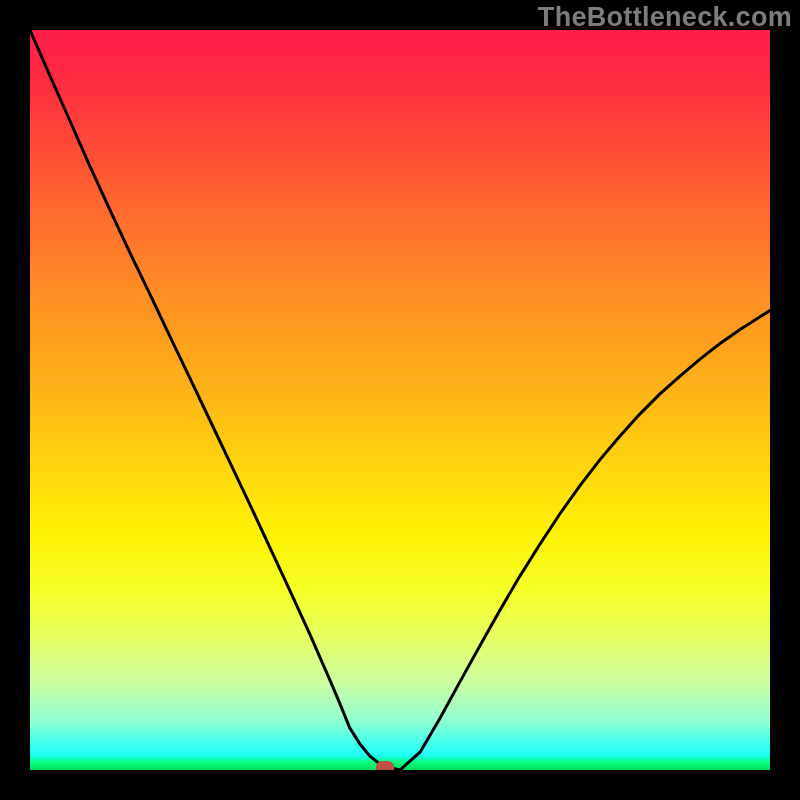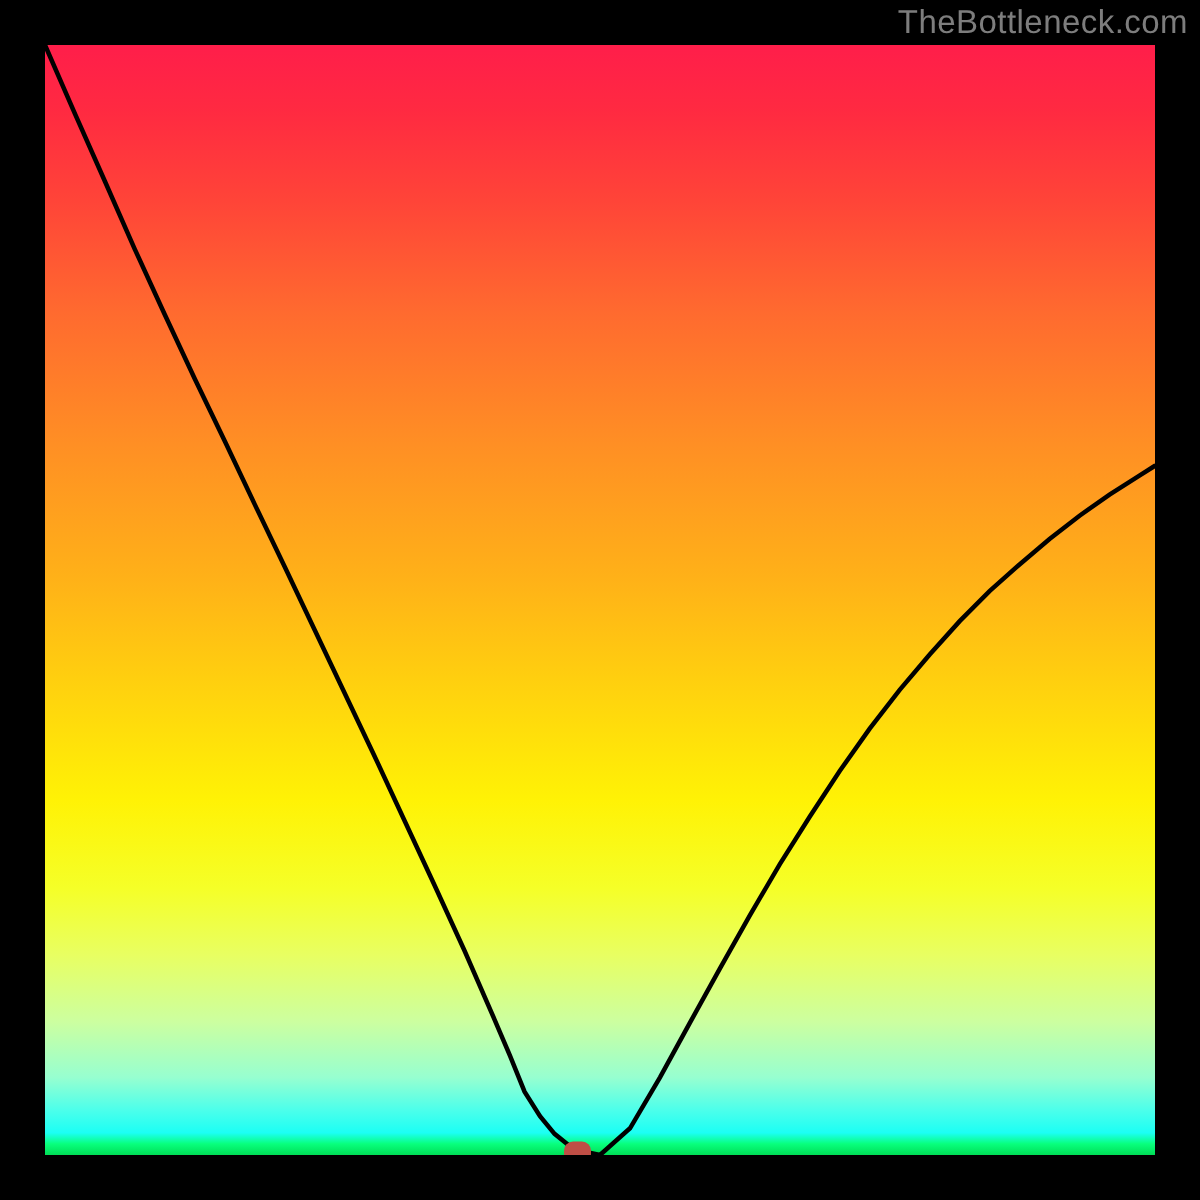--- a/index.html
+++ b/index.html
@@ -13,22 +13,22 @@
   .frame {
     position: relative;
     width: 800px;
     height: 800px;
     background: #000;
   }
   .watermark {
     position: absolute;
     top: 2px;
     right: 8px;
-    font-size: 22px;
-    font-weight: 400;
+    font-size: 27px;
+    font-weight: 700;
     color: #7d7d7d;
     letter-spacing: 0.3px;
     z-index: 5;
   }
   .plot-area {
     position: absolute;
     left: 30px;
     top: 30px;
     width: 740px;
     height: 740px;

